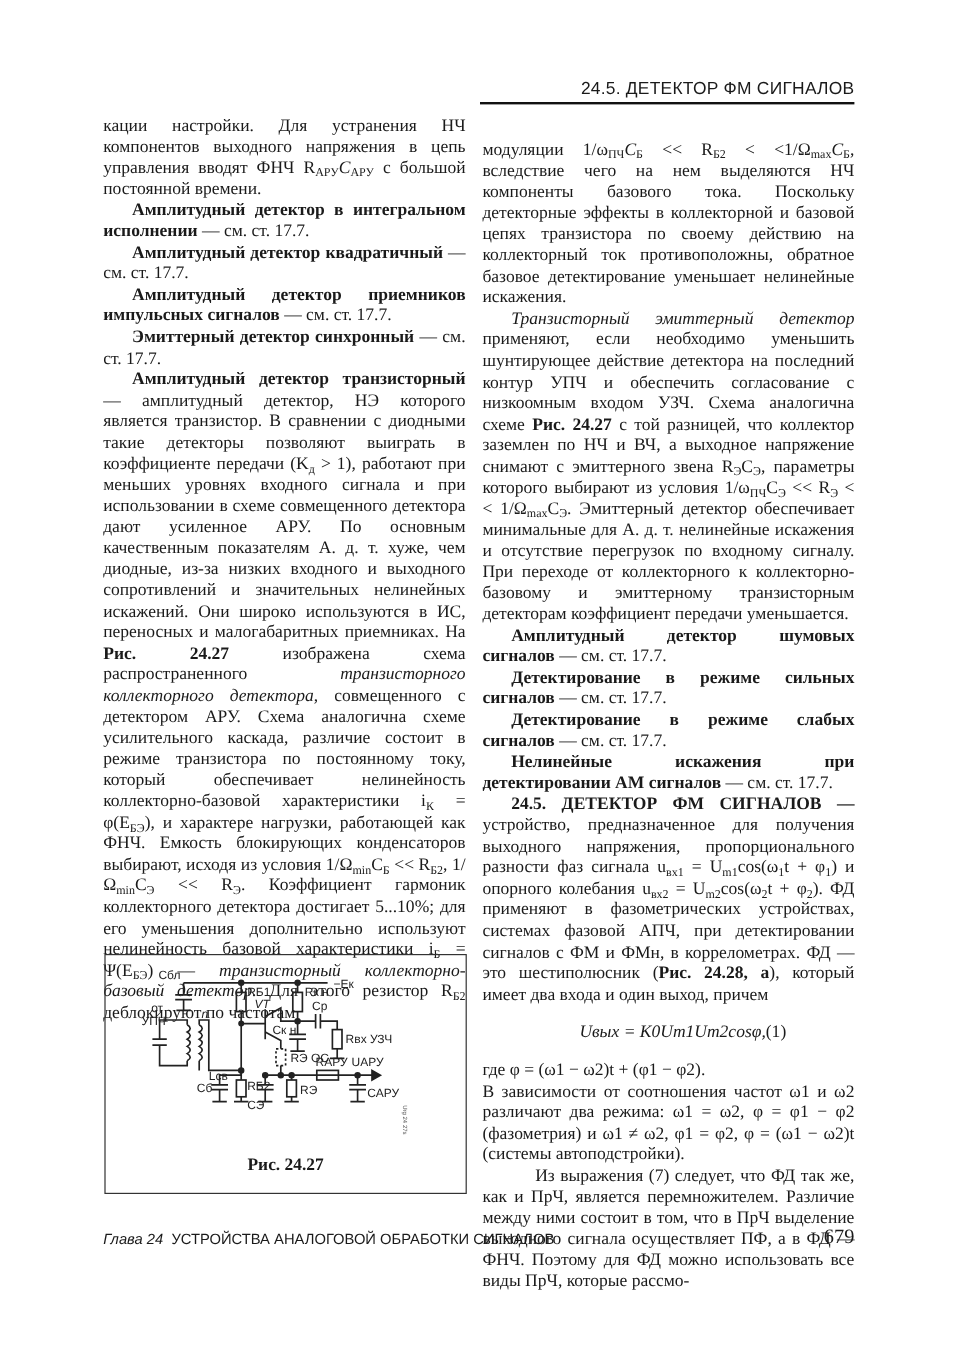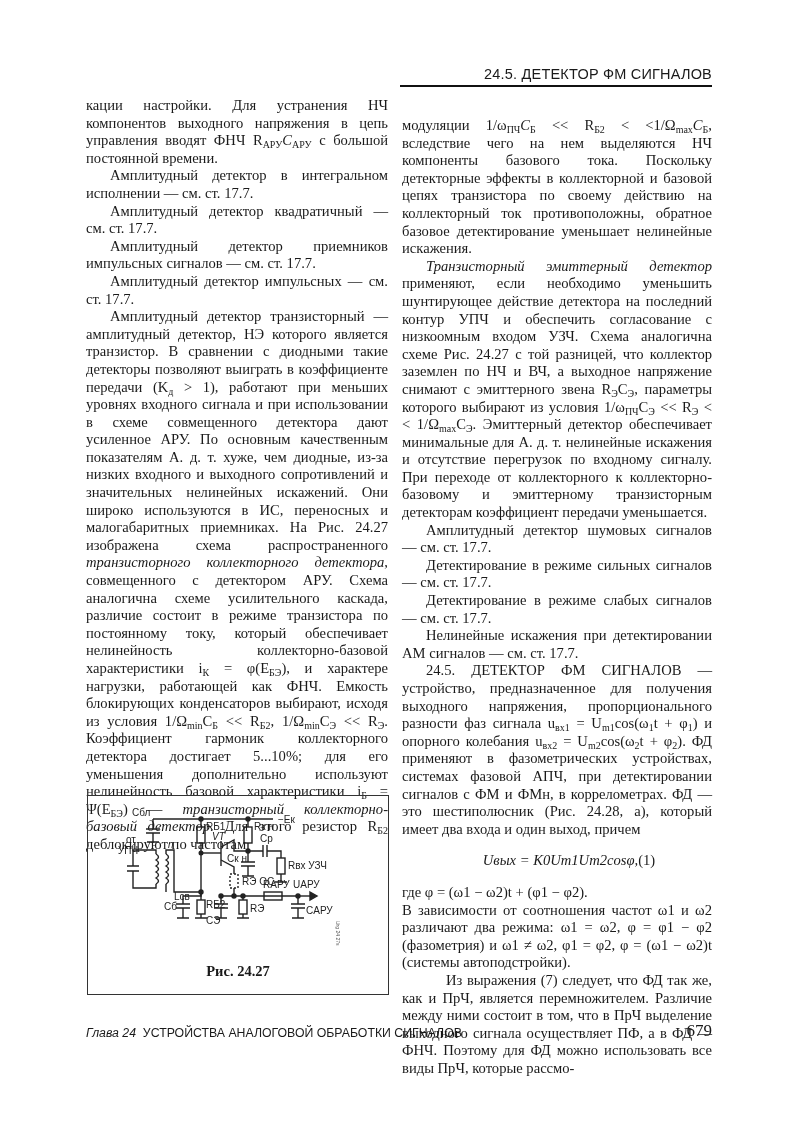--- a/index.html
+++ b/index.html
@@ -4,21 +4,21 @@
 <style>
   html, body { margin:0; padding:0; background:#fff; }
   body { width:794px; height:1131px; position:relative; overflow:hidden; color:#1a1a1a; }
   .hdr { position:absolute; left:400px; top:66px; width:312px; text-align:right;
          font-family:"Liberation Sans", sans-serif; font-size:14.5px; letter-spacing:0.2px; }
   .hdr-rule { position:absolute; left:400px; top:85px; width:312px; height:2px; background:#111; }
   .col { position:absolute; font-family:"Liberation Serif", serif; font-size:14.6px; line-height:17.6px;
          text-align:justify; }
   .col p { margin:0; text-indent:24px; }
   .col p.noind { text-indent:0; }
-  .col b { font-weight:normal; }
+  .col b { font-weight:bold; }
   .col i { font-style:italic; }
   .left { left:86px; top:97px; width:302px; }
   .right { left:402px; top:97px; width:310px;margin-top:20px; }
   sub { font-size:10px; vertical-align:-3px; line-height:0; }
   .eq { display:flex; justify-content:center; padding:14px 0 14px 24px; }
   .figbox { position:absolute; left:87px; top:795px; width:300px; height:198px; border:1px solid #333; }
   .figcap { position:absolute; left:0; right:0; bottom:14px; text-align:center;
             font-family:"Liberation Serif", serif; font-weight:bold; font-size:14.5px; }
   .footer-left { position:absolute; left:86px; top:1026px; font-family:"Liberation Sans", sans-serif; font-size:12.3px; }
   .footer-left .it { font-style:italic; }
@@ -30,21 +30,21 @@
 <body>
 
 <div class="hdr">24.5. ДЕТЕКТОР ФМ СИГНАЛОВ</div>
 <div class="hdr-rule"></div>
 
 <div class="col left">
   <p class="noind"><span>кации настройки. Для устранения НЧ компонентов выходного напряжения в цепь управления вводят ФНЧ R</span><sub>АРУ</sub><i>C</i><sub>АРУ</sub><span> с большой постоянной времени.</span></p>
   <p><b>Амплитудный детектор в интегральном исполнении</b><span> — см. ст. 17.7.</span></p>
   <p><b>Амплитудный детектор квадратичный</b><span> — см. ст. 17.7.</span></p>
   <p><b>Амплитудный детектор приемников импульсных сигналов</b><span> — см. ст. 17.7.</span></p>
-  <p><b>Амплитудный детектор импульсных</b><span> — см. ст. 17.7.</span></p>
+  <p><b>Эмиттерный детектор синхронный</b><span> — см. ст. 17.7.</span></p>
   <p><b>Амплитудный детектор транзисторный</b><span> — амплитудный детектор, НЭ которого является транзистор. В сравнении с диодными такие детекторы позволяют выиграть в коэффициенте передачи (K</span><sub>д</sub><span> &gt; 1), работают при меньших уровнях входного сигнала и при использовании в схеме совмещенного детектора дают усиленное АРУ. По основным качественным показателям А. д. т. хуже, чем диодные, из-за низких входного и выходного сопротивлений и значительных нелинейных искажений. Они широко используются в ИС, переносных и малогабаритных приемниках. На </span><b>Рис. 24.27</b><span> изображена схема распространенного </span><i>транзисторного коллекторного детектора</i><span>, совмещенного с детектором АРУ. Схема аналогична схеме усилительного каскада, различие состоит в режиме транзистора по постоянному току, который обеспечивает нелинейность коллекторно-базовой характеристики i</span><sub>К</sub><span> = φ(E</span><sub>БЭ</sub><span>), и характере нагрузки, работающей как ФНЧ. Емкость блокирующих конденсаторов выбирают, исходя из условия 1/Ω</span><sub>min</sub><span>C</span><sub>Б</sub><span> &lt;&lt; R</span><sub>Б2</sub><span>, 1/Ω</span><sub>min</sub><span>C</span><sub>Э</sub><span> &lt;&lt; R</span><sub>Э</sub><span>. Коэффициент гармоник коллекторного детектора достигает 5...10%; для его уменьшения дополнительно используют нелинейность базовой характеристики i</span><sub>Б</sub><span> = Ψ(E</span><sub>БЭ</sub><span>) — </span><i>транзисторный коллекторно-базовый детектор.</i><span> Для этого резистор R</span><sub>Б2</sub><span> деблокируют по частотам</span></p>
 </div>
 
 <div class="figbox">
   <svg width="300" height="160" viewBox="0 0 300 160" style="position:absolute;left:0;top:0">
     <g stroke="#222" stroke-width="1.4" fill="none">
 
       <path d="M65 23 H185"></path>
       <circle cx="113" cy="23" r="2" fill="#222"></circle>
         <circle cx="160" cy="23" r="2" fill="#222"></circle>

